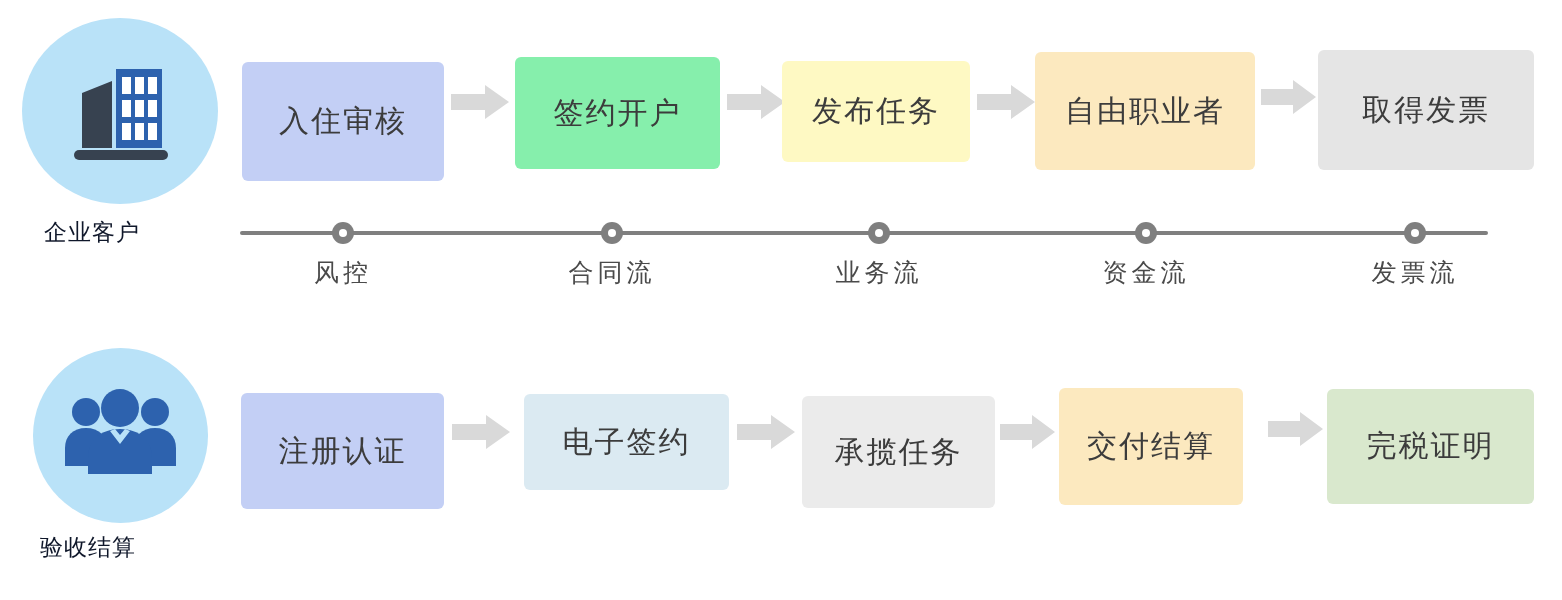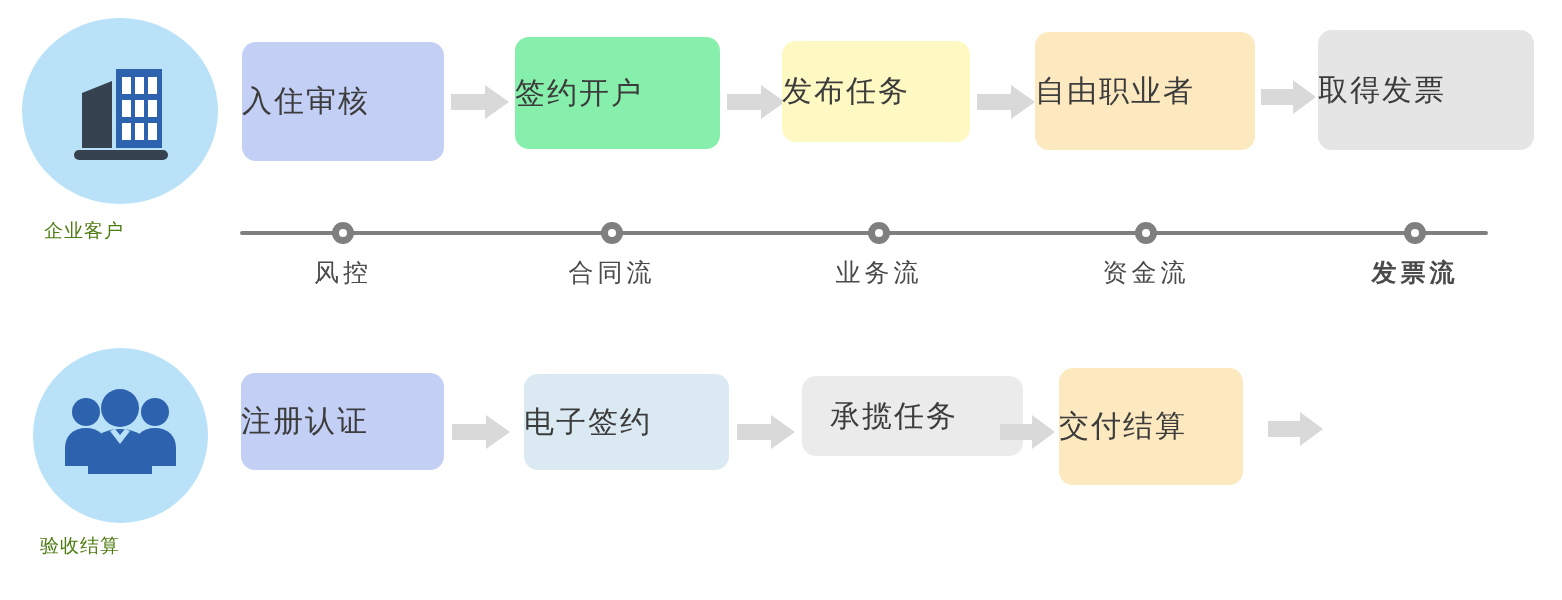--- a/index.html
+++ b/index.html
@@ -10,29 +10,29 @@
   }
   .stage{position:absolute;inset:0;}
 
   
   .actor{position:absolute;}
   .actor-circle{
     position:absolute;border-radius:50%;background:#b9e2f8;
     display:flex;align-items:center;justify-content:center;
   }
   .actor-caption{
-    position:absolute;color:#4d7c0f;font-size:19px;line-height:1;
+    position:absolute;color:#0f172a;font-size:23px;line-height:1;
     white-space:nowrap;letter-spacing:1px;
   }
 
   
   .card{
-    position:absolute;border-radius:14px;
-    display:flex;align-items:center;justify-content:flex-start;
-    color:#3c3c3c;font-size:30px;letter-spacing:2px;white-space:nowrap;
+    position:absolute;border-radius:6px;
+    display:flex;align-items:center;justify-content:center;
+    color:#3c3c3c;font-size:30px;letter-spacing:2px;white-space:nowrap;margin-top:20px;
   }
 
   
   .arrow{position:absolute;}
   .arrow svg{display:block;}
 
   
   .timeline{position:absolute;}
   .tl-line{position:absolute;background:#7f7f7f;height:4px;border-radius:2px;}
   .tl-dot{
@@ -123,21 +123,21 @@
     <div class="tl-dot" style="left:601px;top:222px;"></div>
     <div class="tl-label" style="left:612px;top:256px;">合同流</div>
 
     <div class="tl-dot" style="left:868px;top:222px;"></div>
     <div class="tl-label" style="left:879px;top:256px;">业务流</div>
 
     <div class="tl-dot" style="left:1135px;top:222px;"></div>
     <div class="tl-label" style="left:1146px;top:256px;">资金流</div>
 
     <div class="tl-dot" style="left:1404px;top:222px;"></div>
-    <div class="tl-label" style="left:1415px;top:256px;font-weight:bold;">发票流</div>
+    <div class="tl-label" style="left:1415px;top:256px;">发票流</div>
   </div>
 
   <div class="actor">
     <div class="actor-circle" style="left:33px;top:348px;width:175px;height:175px;">
       <svg width="115" height="100" viewBox="0 0 115 100">
 
         <circle cx="23" cy="26" r="14" fill="#2d62ae"></circle>
         <path d="M23 42 C10 42 2 50 2 62 L2 80 L44 80 L44 62 C44 50 36 42 23 42 Z" fill="#2d62ae"></path>
 
         <circle cx="92" cy="26" r="14" fill="#2d62ae"></circle>
@@ -145,50 +145,53 @@
 
         <circle cx="57" cy="22" r="19" fill="#2d62ae"></circle>
         <path d="M57 43 C37 43 25 55 25 72 L25 88 L89 88 L89 72 C89 55 77 43 57 43 Z" fill="#2d62ae"></path>
 
         <path d="M47 45 L57 58 L67 45 L62 43 L57 49 L52 43 Z" fill="#b9e2f8"></path>
       </svg>
     </div>
     <div class="actor-caption" style="left:40px;top:536px;">验收结算</div>
   </div>
 
-  <div class="card" style="left:241px;top:373px;width:203px;height:97px;background:#c3cff5;">
+  <div class="card" style="left:241px;top:373px;width:203px;height:116px;background:#c3cff5;">
     <span>注册认证</span>
   </div>
   <div class="arrow" style="left:452px;top:415px;">
     <svg width="58" height="34" viewBox="0 0 58 34">
       <path d="M0 9 L34 9 L34 0 L58 17 L34 34 L34 25 L0 25 Z" fill="#d9d9d9"></path>
     </svg>
   </div>
 
   <div class="card" style="left:524px;top:374px;width:205px;height:96px;background:#dbeaf2;">
     <span>电子签约</span>
   </div>
   <div class="arrow" style="left:737px;top:415px;">
     <svg width="58" height="34" viewBox="0 0 58 34">
       <path d="M0 9 L34 9 L34 0 L58 17 L34 34 L34 25 L0 25 Z" fill="#d9d9d9"></path>
     </svg>
   </div>
 
-  <div class="card" style="left:802px;top:376px;width:193px;height:80px;background:#ebebeb;padding-left:28px;">
+  <div class="card" style="left:802px;top:376px;width:193px;height:112px;background:#ebebeb;">
     <span>承揽任务</span>
   </div>
   <div class="arrow" style="left:1000px;top:415px;">
     <svg width="55" height="34" viewBox="0 0 55 34">
       <path d="M0 9 L32 9 L32 0 L55 17 L32 34 L32 25 L0 25 Z" fill="#d9d9d9"></path>
     </svg>
   </div>
 
   <div class="card" style="left:1059px;top:368px;width:184px;height:117px;background:#fce9bf;">
     <span>交付结算</span>
   </div>
   <div class="arrow" style="left:1268px;top:412px;">
     <svg width="55" height="34" viewBox="0 0 55 34">
       <path d="M0 9 L32 9 L32 0 L55 17 L32 34 L32 25 L0 25 Z" fill="#d9d9d9"></path>
     </svg>
   </div>
 
+  <div class="card" style="left:1327px;top:369px;width:207px;height:115px;background:#d9e8cd;">
+    <span>完税证明</span>
+  </div>
 
 </div>
 
 </body></html>

